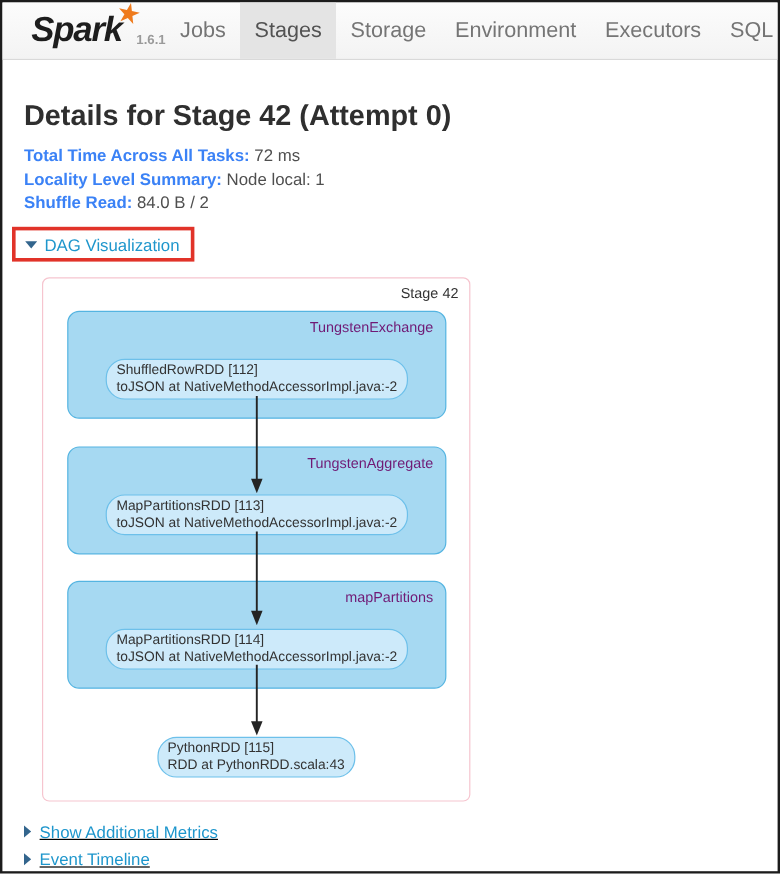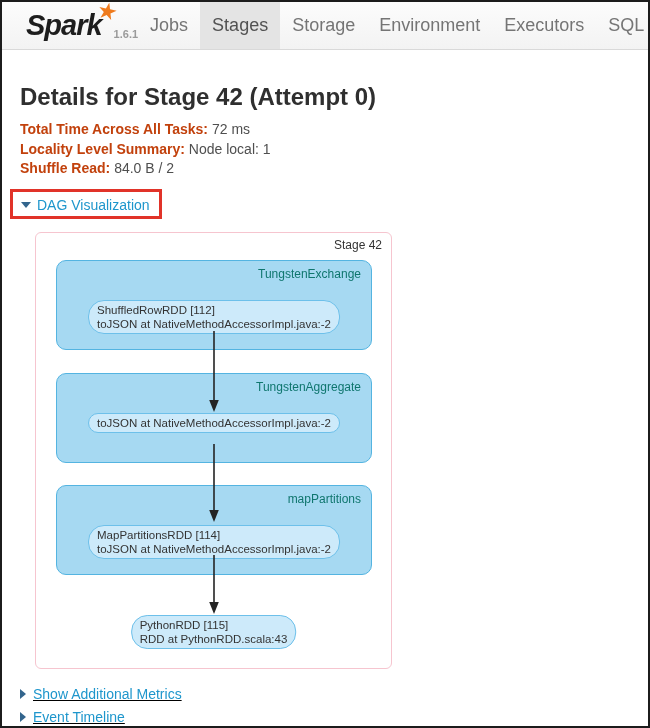--- a/index.html
+++ b/index.html
@@ -58,21 +58,21 @@
   .content { padding: 0 18px; }
 
   .page-title {
     margin-top: 33px;
     font-size: 24px; line-height: 28px;
     font-weight: bold; color: #2f2f2f;
   }
 
   .summary { margin-top: 9px; font-size: 14px; color: #333; }
   .summary-line { line-height: 19.5px; }
-  .summary-line strong { color: #c2410c; }
+  .summary-line strong { color: #3b82f6; }
   .summary-value { color: #4f4f4f; }
 
   .annotation-box {
     display: inline-block;
     position: relative; left: -10px;
     margin-top: 10px;
     border: 3px solid #e13329;
     padding: 2px 9px 3px 8px;
   }
   .toggle-link {
@@ -115,21 +115,21 @@
     width: 316px; height: 90px;
     background: #a6d9f2;
     border: 1px solid #54b4e1;
     border-radius: 10px;
   }
   .op1 { top: 27px; }
   .op2 { top: 140px; }
   .op3 { top: 252px; }
   .op-label {
     position: absolute; top: 6px; right: 10px;
-    font-size: 12px; color: #0f766e;
+    font-size: 12px; color: #701a75;
   }
   .rdd-node {
     position: absolute; left: 50%; transform: translateX(-50%);
     top: 39px;
     background: #cdeafa;
     border: 1px solid #6dc0ea;
     border-radius: 16px;
     padding: 2px 8px;
     font-size: 11.5px; line-height: 14px; color: #333;
     white-space: nowrap;
@@ -205,20 +205,21 @@
         <span class="op-label">TungstenExchange</span>
         <div class="rdd-node">
           <div>ShuffledRowRDD [112]</div>
           <div>toJSON at NativeMethodAccessorImpl.java:-2</div>
         </div>
       </div>
 
       <div class="op-box op2">
         <span class="op-label">TungstenAggregate</span>
         <div class="rdd-node">
+          <div>MapPartitionsRDD [113]</div>
           <div>toJSON at NativeMethodAccessorImpl.java:-2</div>
         </div>
       </div>
 
       <div class="op-box op3">
         <span class="op-label">mapPartitions</span>
         <div class="rdd-node">
           <div>MapPartitionsRDD [114]</div>
           <div>toJSON at NativeMethodAccessorImpl.java:-2</div>
         </div>

